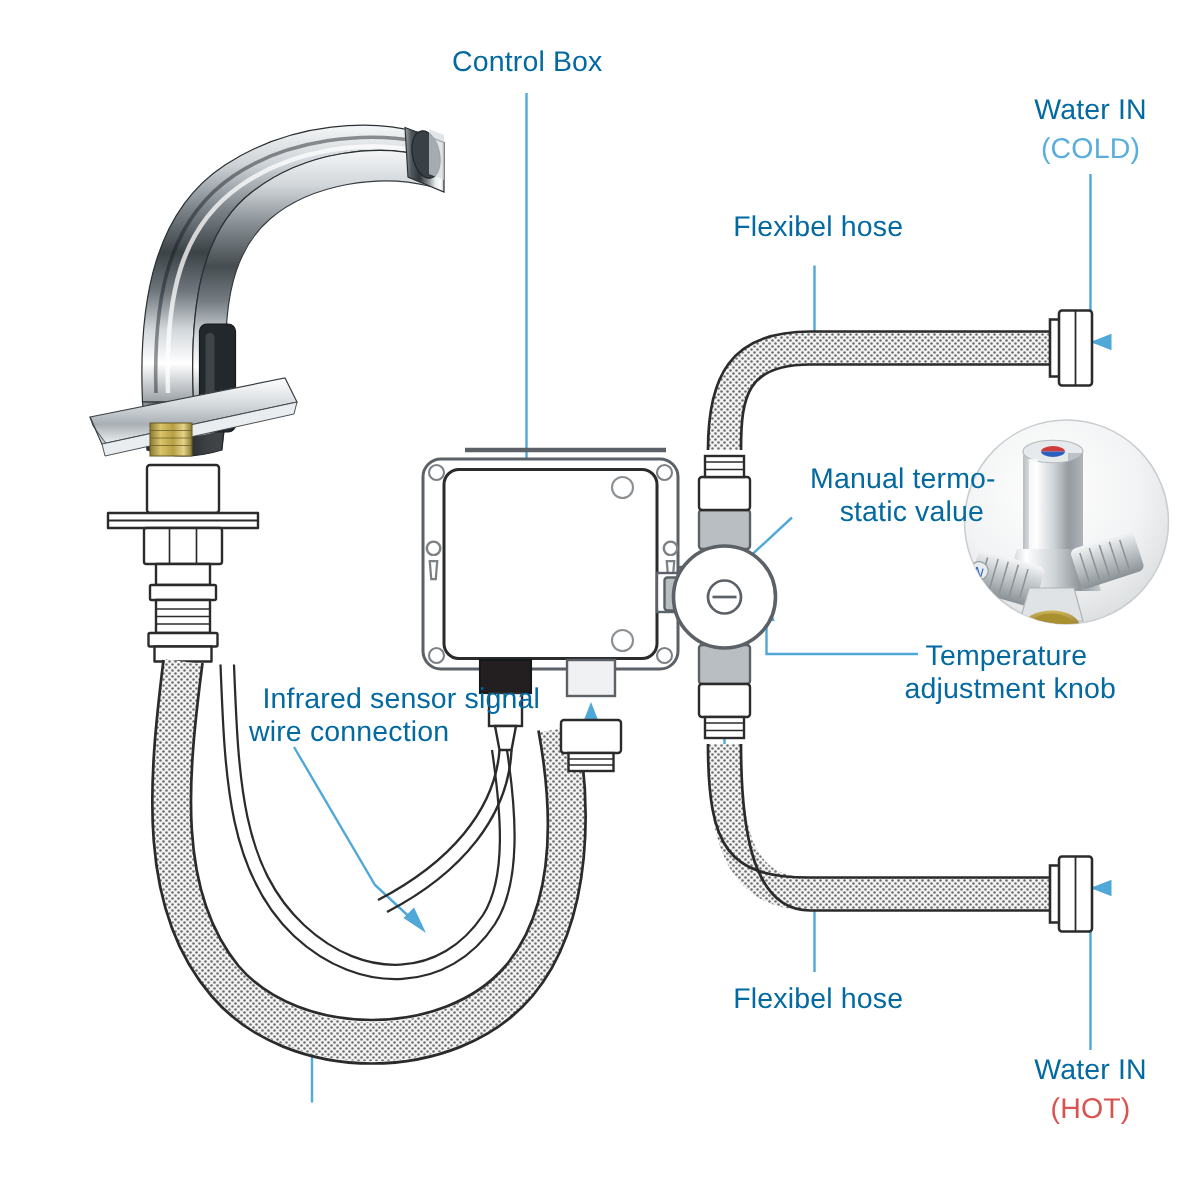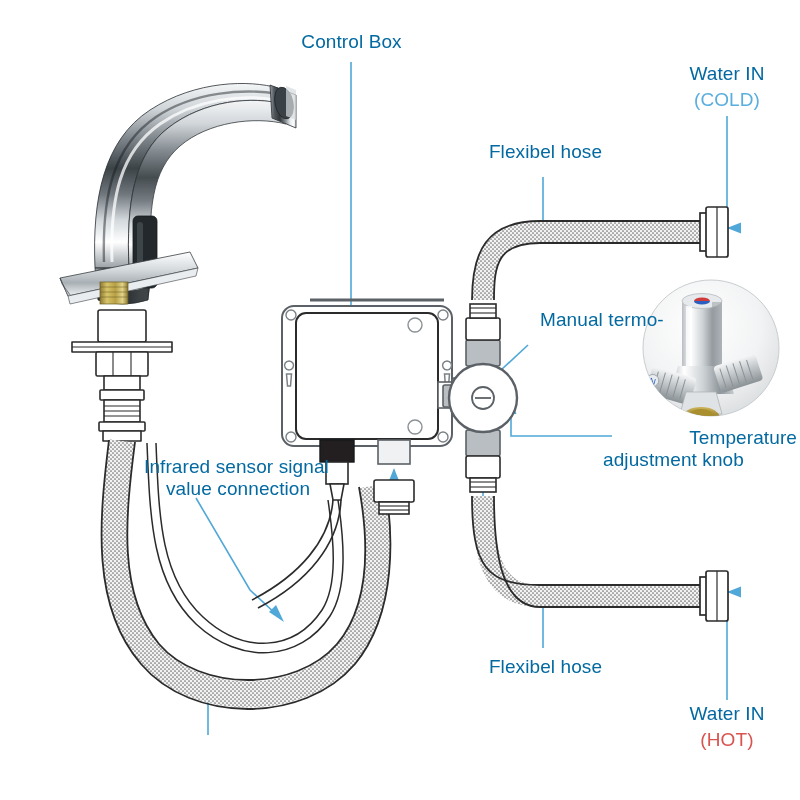--- a/index.html
+++ b/index.html
@@ -403,20 +403,21 @@
 
   <div class="lbl center" style="left:652px; top:702px; width:150px;">Water IN</div>
   <div class="lbl center hot" style="left:652px; top:728px; width:150px;">(HOT)</div>
 
   <div class="lbl center" style="left:463px; top:140px; width:165px;">Flexibel hose</div>
 
   <div class="lbl center" style="left:463px; top:655px; width:165px;">Flexibel hose</div>
 
 
   <div class="lbl" style="left:540px; top:308px; width:160px;">Manual termo-</div>
-
-  <div class="lbl" style="left:617px; top:426px; width:180px;text-align:right;">Temperature</div>
+  <div class="lbl right" style="left:522px; top:330px; width:134px;">static value</div>
+
+  <div class="lbl" style="left:617px; top:426px; width:180px;">Temperature</div>
   <div class="lbl" style="left:603px; top:448px; width:200px;">adjustment knob</div>
 
-  <div class="lbl" style="left:144px; top:455px; width:260px;">Infrared sensor signal</div>
-  <div class="lbl" style="left:166px; top:477px; width:250px;">value connection</div>
+  <div class="lbl" style="left:175px; top:455px; width:260px;">Infrared sensor signal</div>
+  <div class="lbl" style="left:166px; top:477px; width:250px;">wire connection</div>
 
 </div>
 
 </body></html>

